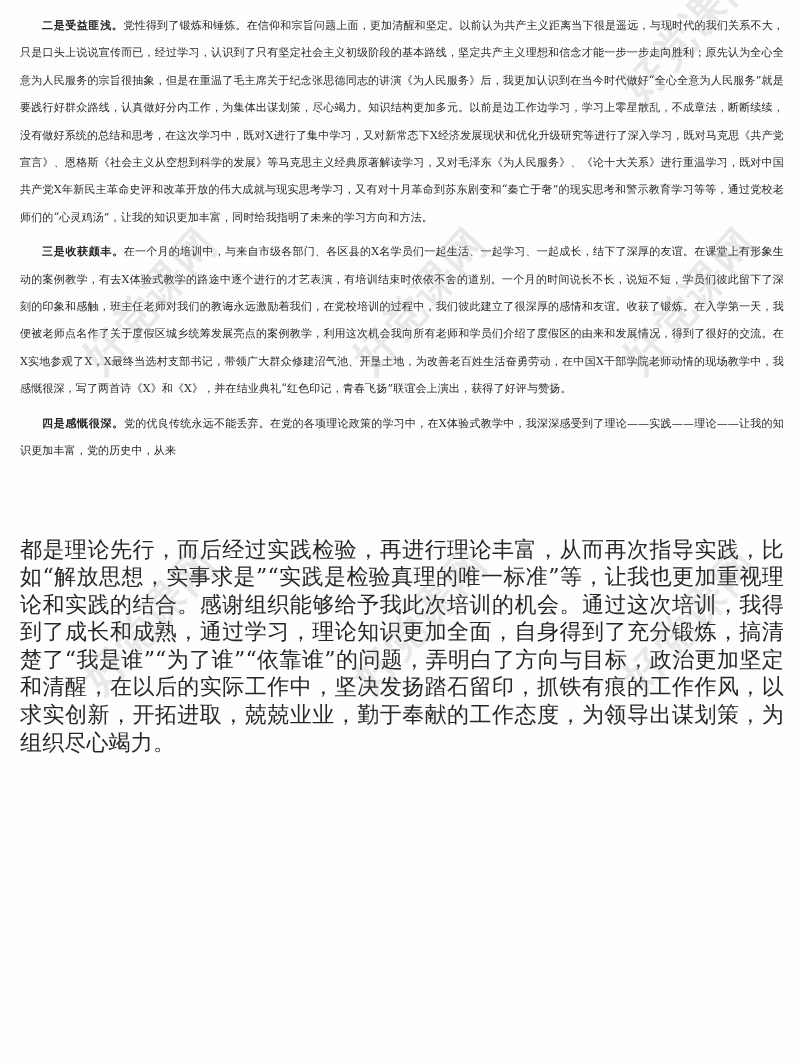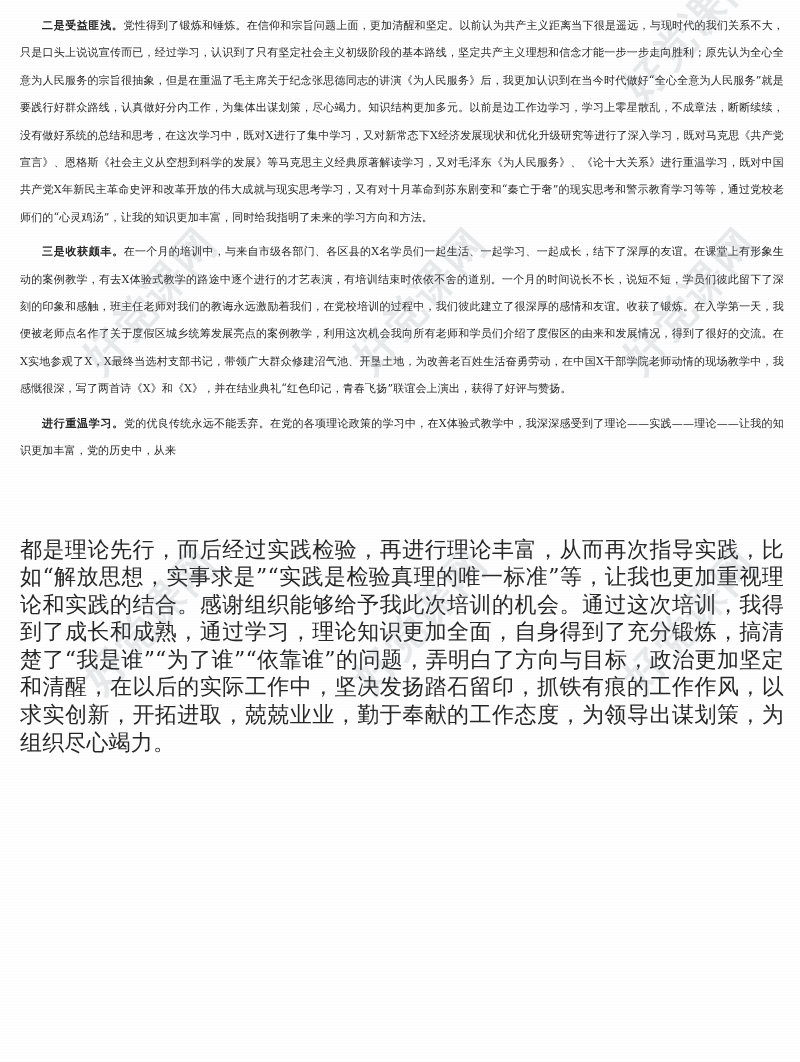--- a/index.html
+++ b/index.html
@@ -106,21 +106,21 @@
       <div class="watermark" style="left: 690px; top: 620px; font-size: 42px; transform: translate(-50%, -50%) rotate(-48deg);">好党课网</div>
       <div class="watermark" style="left: 690px; top: 30px; font-size: 42px; transform: translate(-50%, -50%) rotate(-48deg);">好党课网</div>
     </div>
 
   <div id="content">
 
     <p class="para"><span class="lead">二是受益匪浅。</span><span>党性得到了锻炼和锤炼。在信仰和宗旨问题上面，更加清醒和坚定。以前认为共产主义距离当下很是遥远，与现时代的我们关系不大，只是口头上说说宣传而已，经过学习，认识到了只有坚定社会主义初级阶段的基本路线，坚定共产主义理想和信念才能一步一步走向胜利；原先认为全心全意为人民服务的宗旨很抽象，但是在重温了毛主席关于纪念张思德同志的讲演《为人民服务》后，我更加认识到在当今时代做好“全心全意为人民服务”就是要践行好群众路线，认真做好分内工作，为集体出谋划策，尽心竭力。知识结构更加多元。以前是边工作边学习，学习上零星散乱，不成章法，断断续续，没有做好系统的总结和思考，在这次学习中，既对X进行了集中学习，又对新常态下X经济发展现状和优化升级研究等进行了深入学习，既对马克思《共产党宣言》、恩格斯《社会主义从空想到科学的发展》等马克思主义经典原著解读学习，又对毛泽东《为人民服务》、《论十大关系》进行重温学习，既对中国共产党X年新民主革命史评和改革开放的伟大成就与现实思考学习，又有对十月革命到苏东剧变和“秦亡于奢”的现实思考和警示教育学习等等，通过党校老师们的“心灵鸡汤”，让我的知识更加丰富，同时给我指明了未来的学习方向和方法。</span></p>
 
     <p class="para"><span class="lead">三是收获颇丰。</span><span>在一个月的培训中，与来自市级各部门、各区县的X名学员们一起生活、一起学习、一起成长，结下了深厚的友谊。在课堂上有形象生动的案例教学，有去X体验式教学的路途中逐个进行的才艺表演，有培训结束时依依不舍的道别。一个月的时间说长不长，说短不短，学员们彼此留下了深刻的印象和感触，班主任老师对我们的教诲永远激励着我们，在党校培训的过程中，我们彼此建立了很深厚的感情和友谊。收获了锻炼。在入学第一天，我便被老师点名作了关于度假区城乡统筹发展亮点的案例教学，利用这次机会我向所有老师和学员们介绍了度假区的由来和发展情况，得到了很好的交流。在X实地参观了X，X最终当选村支部书记，带领广大群众修建沼气池、开垦土地，为改善老百姓生活奋勇劳动，在中国X干部学院老师动情的现场教学中，我感慨很深，写了两首诗《X》和《X》，并在结业典礼“红色印记，青春飞扬”联谊会上演出，获得了好评与赞扬。</span></p>
 
-    <p class="para"><span class="lead">进行重温学习。</span><span>党的优良传统永远不能丢弃。在党的各项理论政策的学习中，在X体验式教学中，我深深感受到了理论——实践——理论——让我的知识更加丰富，党的历史中，从来</span></p>
+    <p class="para"><span class="lead">四是感慨很深。</span><span>党的优良传统永远不能丢弃。在党的各项理论政策的学习中，在X体验式教学中，我深深感受到了理论——实践——理论——让我的知识更加丰富，党的历史中，从来</span></p>
 
     <div class="gap-block"></div>
 
     <p class="tail-para">都是理论先行，而后经过实践检验，再进行理论丰富，从而再次指导实践，比如“解放思想，实事求是”“实践是检验真理的唯一标准”等，让我也更加重视理论和实践的结合。感谢组织能够给予我此次培训的机会。通过这次培训，我得到了成长和成熟，通过学习，理论知识更加全面，自身得到了充分锻炼，搞清楚了“我是谁”“为了谁”“依靠谁”的问题，弄明白了方向与目标，政治更加坚定和清醒，在以后的实际工作中，坚决发扬踏石留印，抓铁有痕的工作作风，以求实创新，开拓进取，兢兢业业，勤于奉献的工作态度，为领导出谋划策，为组织尽心竭力。</p>
 
   </div>
 
   <div id="grain"></div>
 </div>
 

